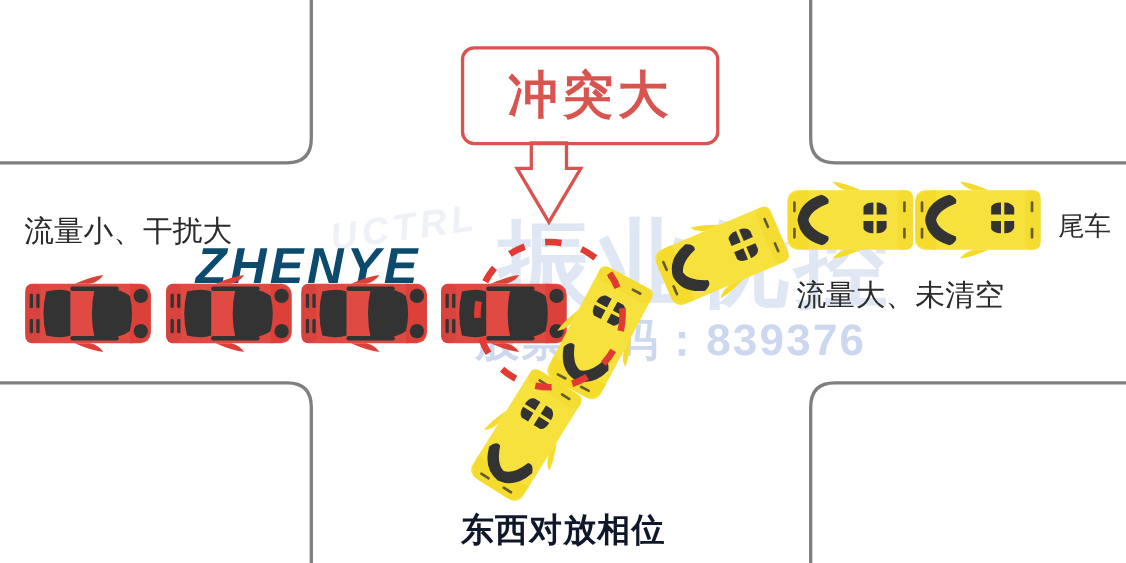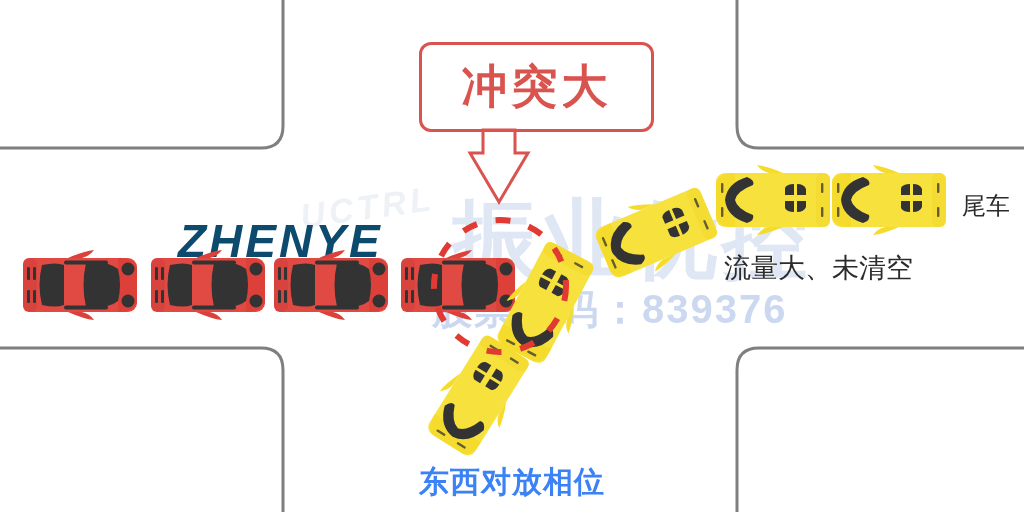--- a/index.html
+++ b/index.html
@@ -34,21 +34,21 @@
   #label-right { left: 724px; top: 250px; font-size: 27px; }
   #label-tail  { left: 962px; top: 190px; font-size: 24px; }
   #caption {
     position: absolute;
     left: 0;
     top: 462px;
     width: 1024px;
     text-align: center;
     font-size: 30px;
     font-weight: bold;
-    color: #3b82f6;
+    color: #0f172a;
     letter-spacing: 1px;
   }
   #callout {
     position: absolute;
     left: 379px;
     top: 42px;
     width: 235px;
     height: 90px;
     border: 3px solid #d9534f;
     border-radius: 12px;
@@ -190,18 +190,19 @@
   </svg>
 
   <svg class="layer" id="callout-arrow-layer" viewBox="0 0 1024 512">
     <path d="M483,130 L483,153 L470,153 L499,202 L528,153 L515,153 L515,130 Z" fill="none" stroke="#d9534f" stroke-width="3" stroke-linejoin="miter"></path>
   </svg>
 
   <div id="callout">
     <div id="callout-text">冲突大</div>
   </div>
 
+  <div class="lbl" id="label-left">流量小、干扰大</div>
   <div class="lbl" id="label-right">流量大、未清空</div>
   <div class="lbl" id="label-tail">尾车</div>
 
   <div id="caption">东西对放相位</div>
 
 </div>
 
 </body></html>

